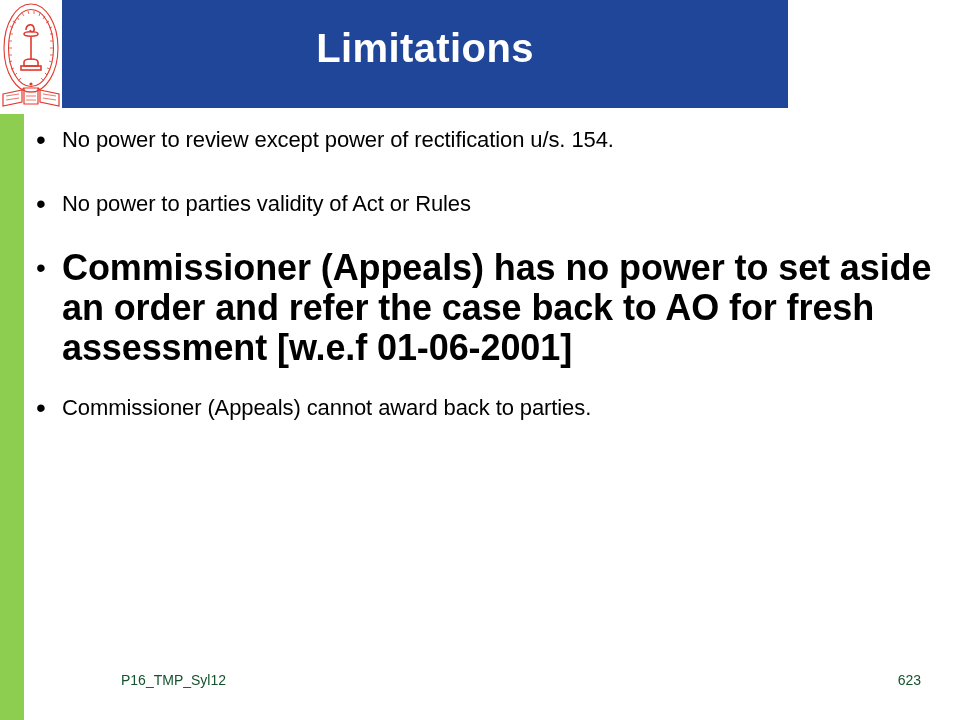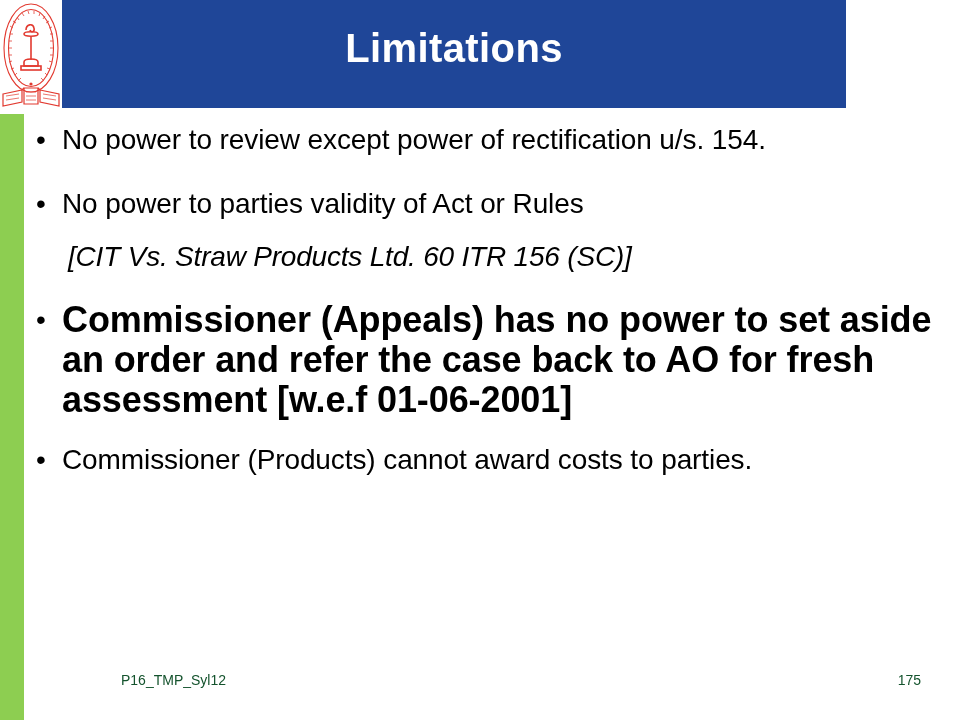--- a/index.html
+++ b/index.html
@@ -20,21 +20,21 @@
     width: 960px;
     height: 720px;
     background: #ffffff;
   }
 
   
   .title-band {
     position: absolute;
     left: 62px;
     top: 0;
-    width: 784px;
+    width: 726px;
     height: 108px;
     background: #1f4698;
   }
   .title-text {
     position: absolute;
     left: 0;
     right: 0;
     top: 26px;
     text-align: center;
     color: #ffffff;
@@ -85,21 +85,21 @@
     color: #000000;
     font-size: 28px;
     line-height: 40px;
     text-align: left;
     padding-left: 6px;
     box-sizing: border-box;
   }
   .bullet-text {
     flex: 1 1 auto;
     color: #000000;
-    font-size: 28px;
+    font-size: 22px;
     line-height: 40px;
     font-family: "Liberation Sans", sans-serif;
     letter-spacing: -0.1px;
   }
 
   .b1 { margin-top: 2px; }
   .b2 { margin-top: 24px; }
   .cite {
     margin-top: 14px;
     padding-left: 38px;
@@ -224,32 +224,31 @@
     <div class="bullet-row b1">
       <span class="bullet-mark">•</span>
       <span class="bullet-text">No power to review except power of rectification u/s. 154.</span>
     </div>
 
     <div class="bullet-row b2">
       <span class="bullet-mark">•</span>
       <span class="bullet-text">No power to parties validity of Act or Rules</span>
     </div>
 
-    <div class="cite">[CIT Vs. Straw Products Ltd. 60 ITR 156 (SC)]</div>
 
     <div class="bullet-row b3">
       <span class="bullet-mark">•</span>
       <span class="bullet-text">Commissioner (Appeals) has no power to set aside an order and refer the case back to AO for fresh assessment [w.e.f 01-06-2001]</span>
     </div>
 
     <div class="bullet-row b4">
       <span class="bullet-mark">•</span>
-      <span class="bullet-text">Commissioner (Products) cannot award costs to parties.</span>
+      <span class="bullet-text">Commissioner (Appeals) cannot award back to parties.</span>
     </div>
 
   </div>
 
   <div class="footer">
     <span class="footer-left">P16_TMP_Syl12</span>
-    <span class="footer-right">175</span>
+    <span class="footer-right">623</span>
   </div>
 
 </div>
 
 </body></html>

